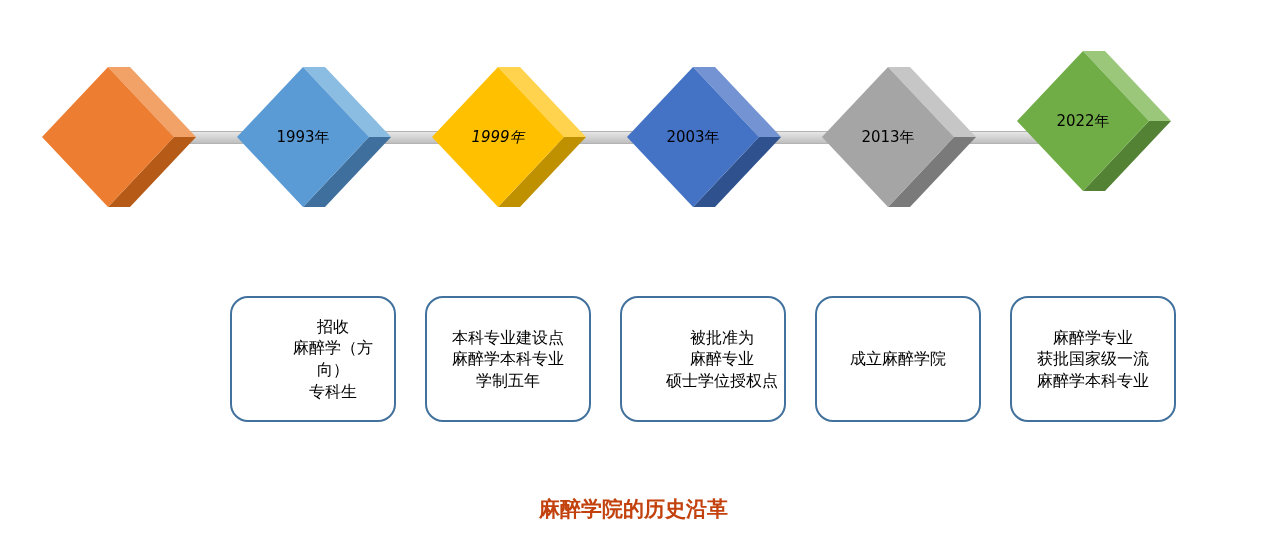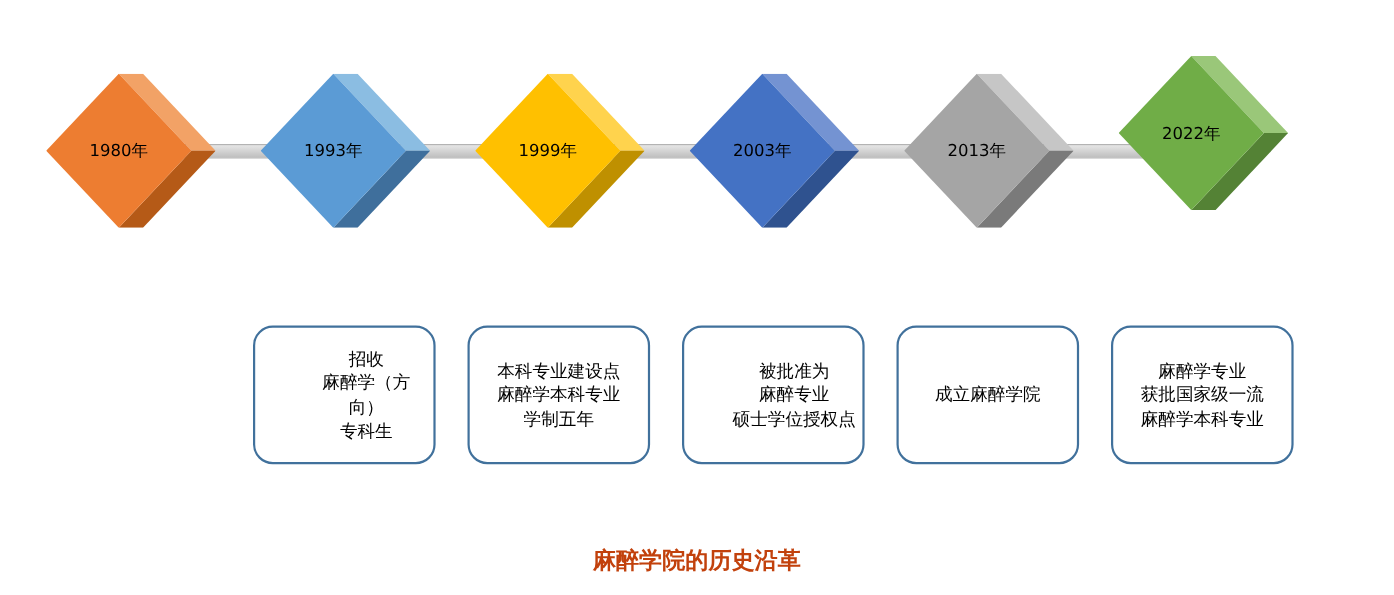--- a/index.html
+++ b/index.html
@@ -94,33 +94,32 @@
 <div class="canvas">
 
   <div class="connector"></div>
 
   <div class="diamond" style="left:42px; top:67px;">
     <svg width="154" height="140" viewBox="0 0 154 140">
       <polygon points="66,0 88,0 154,70 132,70" fill="#F2A266"></polygon>
       <polygon points="132,70 154,70 88,140 66,140" fill="#B55A17"></polygon>
       <polygon points="66,0 132,70 66,140 0,70" fill="#ED7D31"></polygon>
     </svg>
-    <div class="year">1980年</div>
   </div>
 
   <div class="diamond" style="left:237px; top:67px;">
     <svg width="154" height="140" viewBox="0 0 154 140">
       <polygon points="66,0 88,0 154,70 132,70" fill="#8BBDE2"></polygon>
       <polygon points="132,70 154,70 88,140 66,140" fill="#3F6F9C"></polygon>
       <polygon points="66,0 132,70 66,140 0,70" fill="#5B9BD5"></polygon>
     </svg>
     <div class="year">1993年</div>
   </div>
 
-  <div class="diamond" style="left:432px; top:67px;">
+  <div class="diamond" style="left:432px; top:67px;font-style:italic;">
     <svg width="154" height="140" viewBox="0 0 154 140">
       <polygon points="66,0 88,0 154,70 132,70" fill="#FFD34D"></polygon>
       <polygon points="132,70 154,70 88,140 66,140" fill="#BF9000"></polygon>
       <polygon points="66,0 132,70 66,140 0,70" fill="#FFC000"></polygon>
     </svg>
     <div class="year">1999年</div>
   </div>
 
   <div class="diamond" style="left:627px; top:67px;">
     <svg width="154" height="140" viewBox="0 0 154 140">

